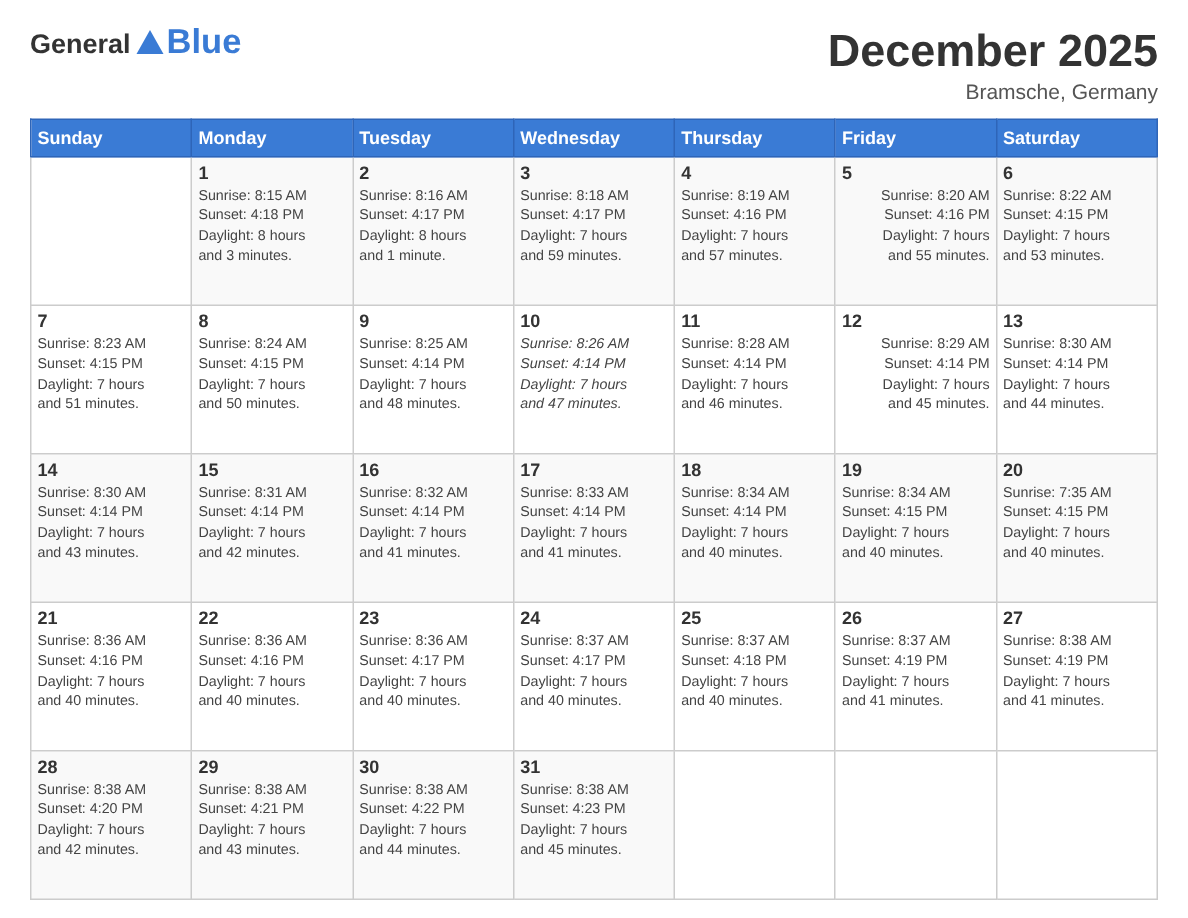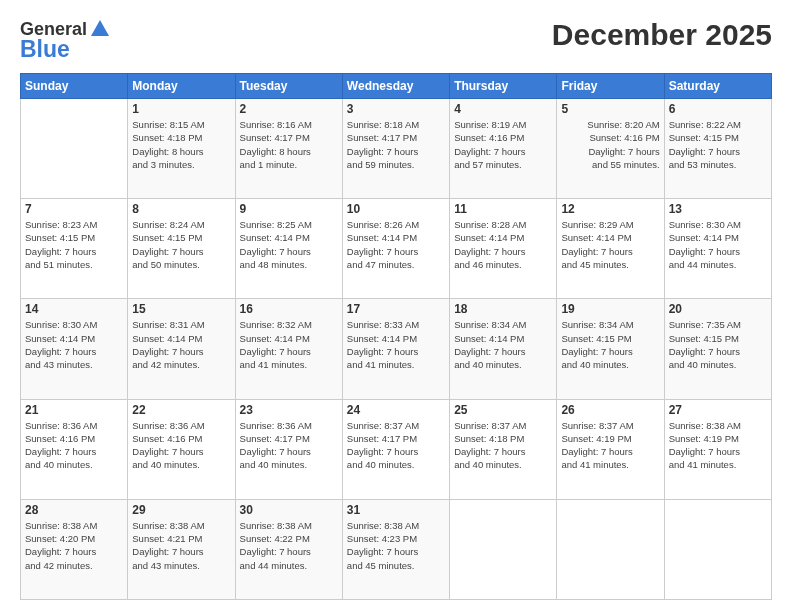--- a/index.html
+++ b/index.html
@@ -20,21 +20,21 @@
       flex-direction: column;
     }
     .header {
       display: flex;
       justify-content: space-between;
       align-items: flex-start;
       margin-bottom: 10px;
     }
     .logo {
       display: flex;
-      flex-direction: column;
+      flex-direction: row;
       align-items: flex-start;
     }
     .logo-text-row {
       display: flex;
       align-items: center;
       gap: 2px;
     }
     .title-block {
       text-align: right;
     }
@@ -99,20 +99,21 @@
       <div class="logo-text-row">
         <span style="font-size:18px;font-weight:bold;color:#333;">General</span>
         <svg width="22" height="22" viewBox="0 0 22 22">
           <polygon points="11,2 20,18 2,18" fill="#3a7bd5"></polygon>
         </svg>
       </div>
       <span style="font-size:23px;font-weight:bold;color:#3a7bd5;margin-top:-4px;">Blue</span>
     </div>
     <div class="title-block">
       <div class="month-title">December 2025</div>
+      <div class="location">Bramsche, Germany</div>
     </div>
   </div>
 
   <table class="calendar">
     <thead>
       <tr>
       <th>Sunday</th>
           <th>Monday</th>
           <th>Tuesday</th>
           <th>Wednesday</th>
@@ -184,35 +185,35 @@
           </td>
           <td>
             <span class="day-num">9</span>
             <div class="day-info" style="white-space: pre-line;">Sunrise: 8:25 AM
 Sunset: 4:14 PM
 Daylight: 7 hours
 and 48 minutes.</div>
           </td>
           <td>
             <span class="day-num">10</span>
-            <div class="day-info" style="white-space: pre-line;">Sunrise: 8:26 AM
+            <div class="day-info" style="white-space: pre-line; font-style: italic;">Sunrise: 8:26 AM
 Sunset: 4:14 PM
 Daylight: 7 hours
 and 47 minutes.</div>
           </td>
           <td>
             <span class="day-num">11</span>
             <div class="day-info" style="white-space: pre-line;">Sunrise: 8:28 AM
 Sunset: 4:14 PM
 Daylight: 7 hours
 and 46 minutes.</div>
           </td>
           <td>
             <span class="day-num">12</span>
-            <div class="day-info" style="white-space: pre-line;">Sunrise: 8:29 AM
+            <div class="day-info" style="white-space: pre-line; text-align: right;">Sunrise: 8:29 AM
 Sunset: 4:14 PM
 Daylight: 7 hours
 and 45 minutes.</div>
           </td>
           <td>
             <span class="day-num">13</span>
             <div class="day-info" style="white-space: pre-line;">Sunrise: 8:30 AM
 Sunset: 4:14 PM
 Daylight: 7 hours
 and 44 minutes.</div>

